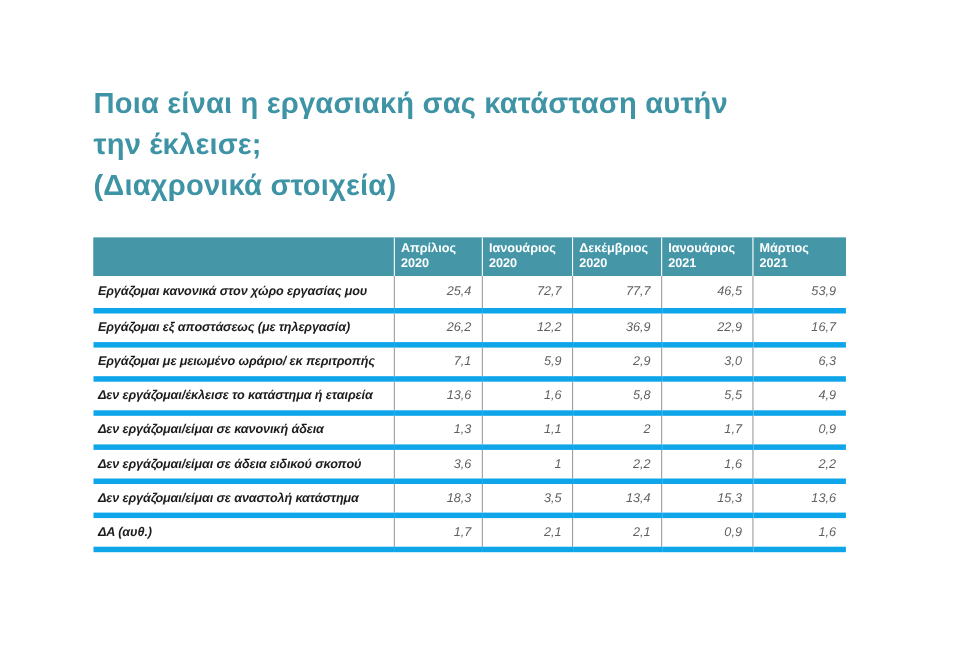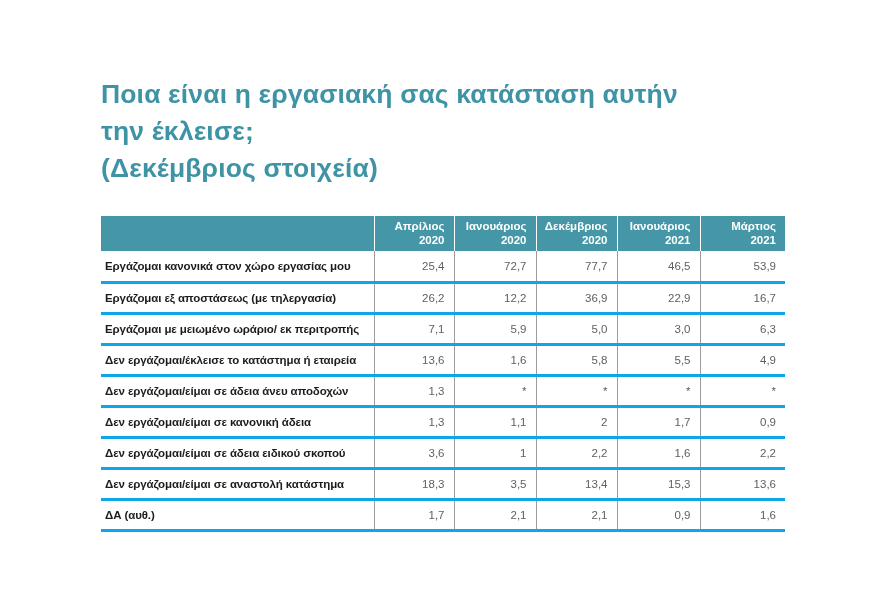--- a/index.html
+++ b/index.html
@@ -13,21 +13,20 @@
     background: #ffffff;
     font-family: "Liberation Sans", "DejaVu Sans", sans-serif;
     overflow: hidden;
   }
   #slide {
     position: relative;
     width: 776px;
     height: 592px;
     background: #ffffff;
     box-sizing: border-box;
-    margin-left: 16px;
   }
 
   
   .title-block {
     position: absolute;
     left: 85px;
     top: 76px;
     width: 690px;
   }
   .title-line {
@@ -56,48 +55,49 @@
   thead tr.head-row {
     background: #4597a8;
     height: 33px;
   }
   thead th {
     background: #4597a8;
     color: #ffffff;
     font-size: 11.5px;
     font-weight: bold;
     line-height: 14px;
-    text-align: right;
+    text-align: left;
     vertical-align: middle;
     padding: 3px 9px 4px 6px;
     border-left: 1.5px solid #ffffff;
     box-sizing: border-box;
   }
   thead th.col-label {
     border-left: none;
     text-align: left;
   }
   th .m-name { display: block; }
   th .m-year { display: block; }
 
   
   tbody tr.data-row {
     height: 31px;
     background: #ffffff;
   }
   tbody td {
-    border-bottom: 3px solid #0ea5e9;
+    border-bottom: 5px solid #0ea5e9;
     border-left: 1px solid #9a9c9e;
     font-size: 11.5px;
     color: #5e6063;
     text-align: right;
     vertical-align: middle;
     padding: 2px 9px 2px 6px;
     box-sizing: border-box;
     white-space: nowrap;
+    font-style: italic;
   }
   tbody td.row-label {
     border-left: none;
     text-align: left;
     color: #1c1c1c;
     font-weight: bold;
     font-size: 11.5px;
     padding-left: 4px;
     letter-spacing: -0.1px;
   }
@@ -117,21 +117,21 @@
   col.c5 { width: 85px; }
 </style>
 </head>
 <body>
 
 <div id="slide">
 
   <div class="title-block">
     <div class="title-line">Ποια είναι η εργασιακή σας κατάσταση αυτήν</div>
     <div class="title-line">την έκλεισε;</div>
-    <div class="title-line">(Δεκέμβριος στοιχεία)</div>
+    <div class="title-line">(Διαχρονικά στοιχεία)</div>
   </div>
 
   <div class="table-wrap">
     <table class="data-table">
       <colgroup>
         <col class="c0">
           <col class="c1">
           <col class="c2">
           <col class="c3">
           <col class="c4">
@@ -176,41 +176,33 @@
           <td>26,2</td>
           <td>12,2</td>
           <td>36,9</td>
           <td>22,9</td>
           <td>16,7</td>
         </tr>
         <tr class="data-row">
           <td class="row-label">Εργάζομαι με μειωμένο ωράριο/ εκ περιτροπής</td>
           <td>7,1</td>
           <td>5,9</td>
-          <td>5,0</td>
+          <td>2,9</td>
           <td>3,0</td>
           <td>6,3</td>
         </tr>
         <tr class="data-row">
           <td class="row-label">Δεν εργάζομαι/έκλεισε το κατάστημα ή εταιρεία</td>
           <td>13,6</td>
           <td>1,6</td>
           <td>5,8</td>
           <td>5,5</td>
           <td>4,9</td>
         </tr>
         <tr class="data-row">
-          <td class="row-label">Δεν εργάζομαι/είμαι σε άδεια άνευ αποδοχών</td>
-          <td>1,3</td>
-          <td class="star">*</td>
-          <td class="star">*</td>
-          <td class="star">*</td>
-          <td class="star">*</td>
-        </tr>
-        <tr class="data-row">
           <td class="row-label">Δεν εργάζομαι/είμαι σε κανονική άδεια</td>
           <td>1,3</td>
           <td>1,1</td>
           <td>2</td>
           <td>1,7</td>
           <td>0,9</td>
         </tr>
         <tr class="data-row">
           <td class="row-label">Δεν εργάζομαι/είμαι σε άδεια ειδικού σκοπού</td>
           <td>3,6</td>

